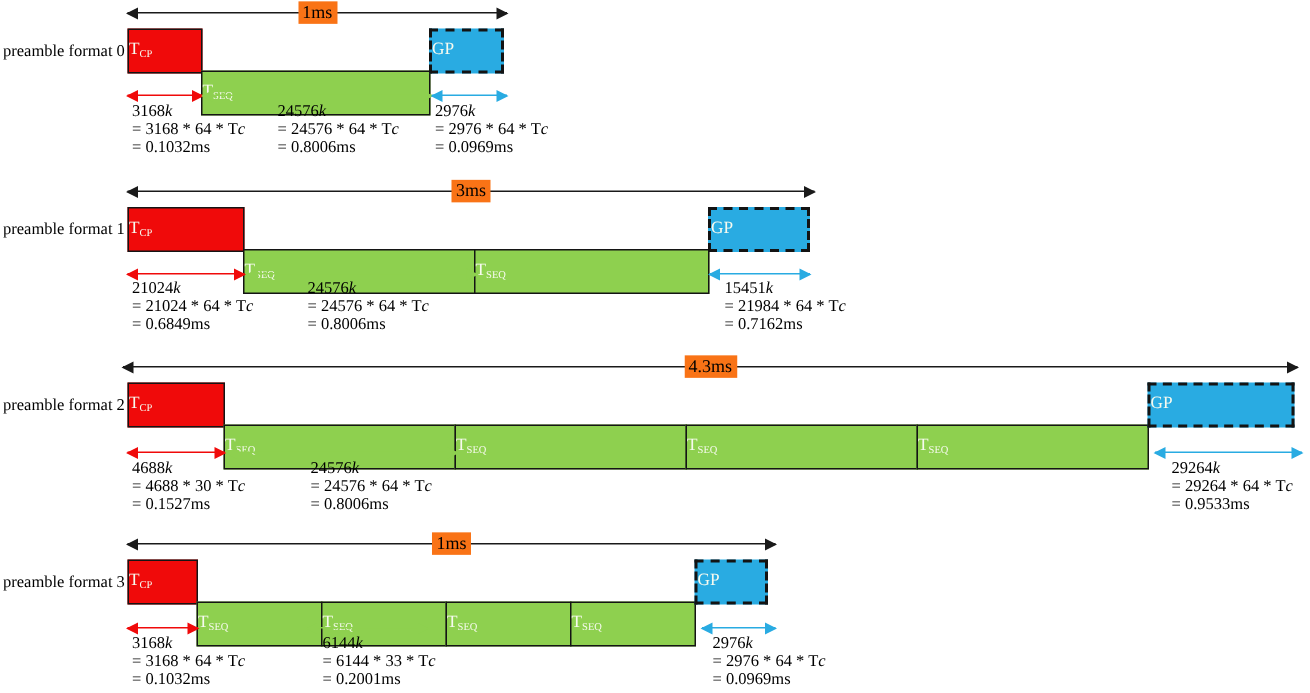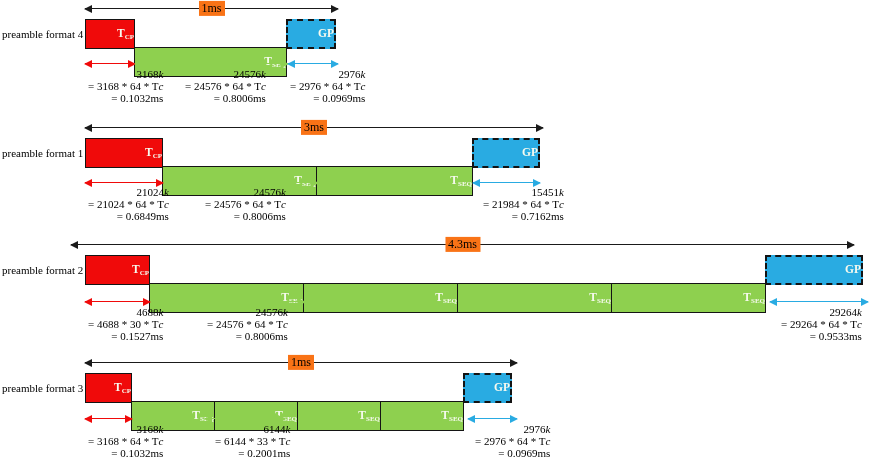--- a/index.html
+++ b/index.html
@@ -24,44 +24,43 @@
     border:4px solid transparent;border-right-width:0;
     border-left:8px solid var(--c,#1a1a1a);
   }
   .alab{
     position:absolute;left:50%;top:0;transform:translate(-50%,-54%);
     background:#f97316;padding:0 3px;font-size:12px;color:#000;white-space:nowrap;
   }
   .bar{position:absolute;display:flex;height:30px;}
   .seg{
     position:relative;box-sizing:border-box;height:100%;
-    display:flex;align-items:center;justify-content:flex-end;
-    border:1px solid #141414;margin-left:-1px;font-weight:bold;
+    display:flex;align-items:center;justify-content:flex-start;
+    border:1px solid #141414;margin-left:-1px;
   }
   .seg:first-child{margin-left:0;}
   .seg.tcp{background:var(--tcp,#f00a0a);}
   .seg.tseq{background:var(--tseq,#8ed04f);margin-top:28px;}
   .seg.gp{background:var(--gp,#29abe2);border:2px dashed #131313;}
   .seglab{color:#f7faef;font-size:11.5px;line-height:1;white-space:nowrap;}
   .seglab sub{font-size:7px;vertical-align:-2px;}
   .ann{
     position:absolute;font-size:11px;line-height:11.8px;color:#000;
     white-space:nowrap;
-    text-align:right;
   }
   .ann i{font-style:italic;}
 </style>
 </head>
 <body>
 
 <div id="canvas">
 
   
   <div class="row">
-    <div class="lbl" style="top:28px">preamble format 4</div>
+    <div class="lbl" style="top:28px">preamble format 0</div>
 
     <div class="dspan" style="left:85px;top:8px;width:253px">
       <span class="alab">1ms</span>
     </div>
 
     <div class="bar" style="left:85px;top:19px;width:253px">
       <div class="seg tcp" style="width:50px">
         <span class="seglab"><span>T</span><sub>CP</sub></span>
       </div>
       <div class="seg tseq" style="width:153px">
@@ -134,21 +133,21 @@
       <div><span>15451</span><i>k</i></div>
       <div><span>= 21984 * 64 * T</span><i>c</i></div>
       <div>= 0.7162ms</div>
     </div>
   </div>
 
   
   <div class="row">
     <div class="lbl" style="top:264px">preamble format 2</div>
 
-    <div class="dspan" style="left:71px;top:244px;width:783px">
+    <div class="dspan" style="left:82px;top:244px;width:783px">
       <span class="alab">4.3ms</span>
     </div>
 
     <div class="bar" style="left:85px;top:255px;width:783px">
       <div class="seg tcp" style="width:65px">
         <span class="seglab"><span>T</span><sub>CP</sub></span>
       </div>
       <div class="seg tseq" style="width:155px">
         <span class="seglab"><span>T</span><sub>SEQ</sub></span>
       </div>

